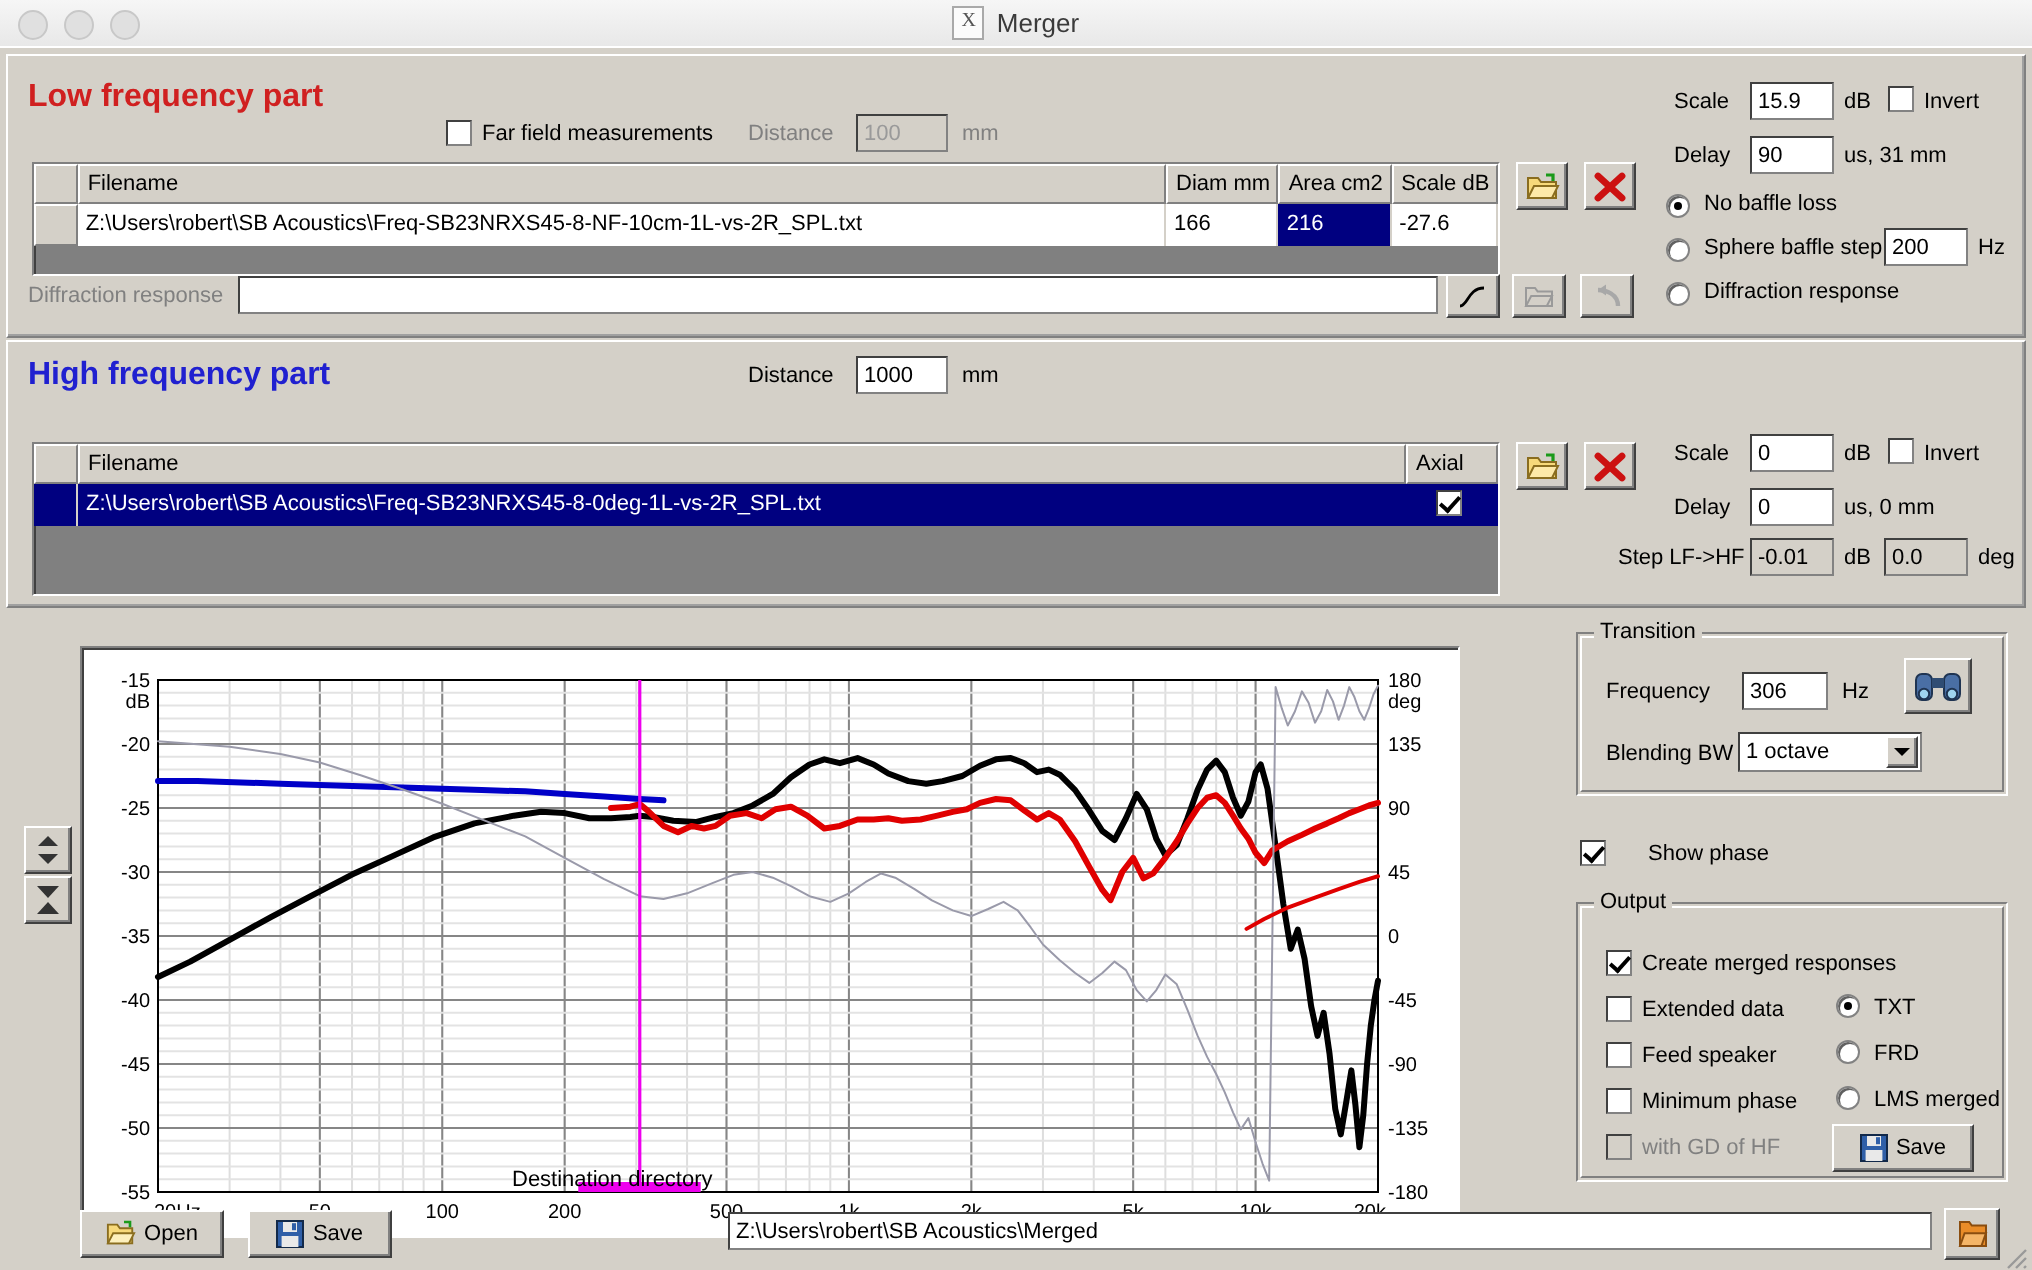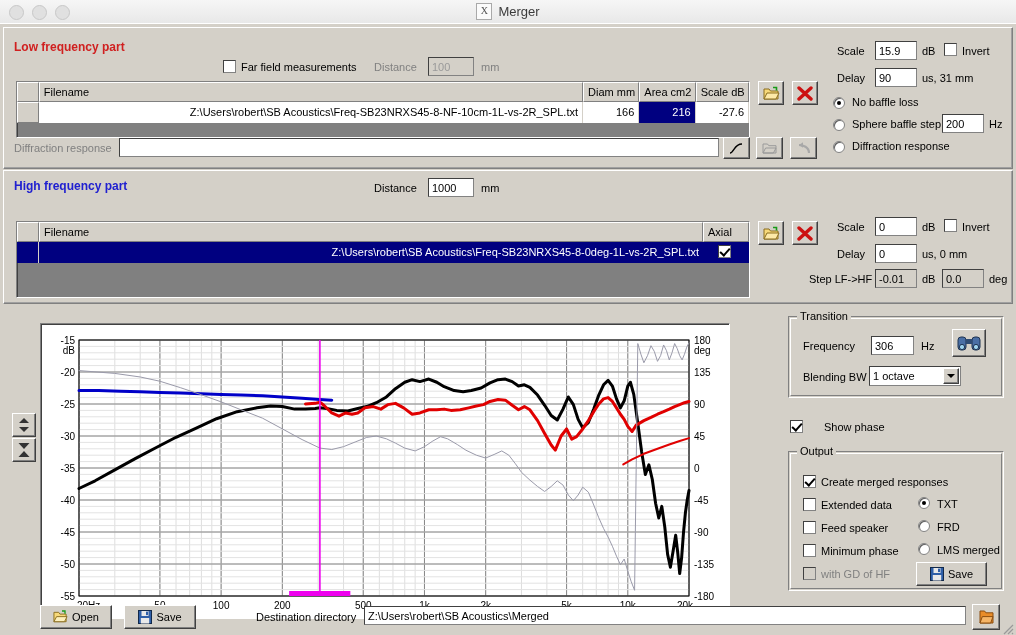--- a/index.html
+++ b/index.html
@@ -37,21 +37,21 @@
 
   
   .panel{
     position:absolute;background:#d4d0c8;
     border:1px solid #fff;border-right-color:#808080;border-bottom-color:#808080;
     box-shadow:inset -1px -1px 0 #a0a0a0;
   }
   .lf-panel{left:3px;top:3px;width:1008px;height:140px;}
   .hf-panel{left:3px;top:146px;width:1008px;height:132px;}
 
-  .sect-title{position:absolute;font-size:12px;font-weight:bold;}
+  .sect-title{position:absolute;font-size:16px;font-weight:bold;}
   .lf-title{left:10px;top:12px;color:#d02020;}
   .hf-title{left:10px;top:8px;color:#2020d0;}
 
   
   .lbl{position:absolute;font-size:11px;white-space:nowrap;}
   .lbl.dis{color:#808080;}
   .txt{
     position:absolute;background:#fff;
     border:1px solid #828282;border-top-color:#404040;border-left-color:#404040;
     font-family:"Liberation Sans",sans-serif;font-size:11px;color:#000;
@@ -92,21 +92,21 @@
     overflow:hidden;
   }
   .thead{display:flex;height:20px;background:#d4d0c8;}
   .th{
     background:#d4d0c8;border:1px solid #fff;border-right-color:#808080;border-bottom-color:#808080;
     font-size:11px;line-height:18px;padding:0 4px;box-sizing:border-box;overflow:hidden;white-space:nowrap;
   }
   .trow{display:flex;height:21px;background:#fff;}
   .trow.sel{background:#000080;color:#fff;}
   .td{font-size:11px;line-height:20px;padding:0 4px;box-sizing:border-box;
-      overflow:hidden;white-space:nowrap;border-right:1px solid #d4d0c8;text-align:right;}
+      overflow:hidden;white-space:nowrap;border-right:1px solid #d4d0c8;}
   .td.gutter{background:#d4d0c8;border:1px solid #fff;border-right-color:#808080;border-bottom-color:#808080;}
   .td.hl{background:#000080;color:#fff;}
   .td.ctr{text-align:center;}
 
   
   .grp{position:absolute;border:1px solid #fff;border-top-color:#808080;border-left-color:#808080;
        box-sizing:border-box;}
   .grp::before{content:"";position:absolute;inset:1px;border:1px solid #808080;
        border-top-color:#fff;border-left-color:#fff;pointer-events:none;}
   .grp-cap{position:absolute;top:-7px;left:8px;background:#d4d0c8;padding:0 3px;font-size:11px;z-index:2;}
@@ -524,21 +524,21 @@
     </div>
     <div class="btn" style="left:124px;top:581px;width:72px;height:24px;">
       <svg width="14" height="14" viewBox="0 0 14 14">
         <rect x="0.5" y="0.5" width="13" height="13" fill="#2f5fa8" stroke="#12294a"></rect>
         <rect x="3.5" y="1" width="7" height="5" fill="#e9e9e9"></rect>
         <rect x="8" y="1.6" width="2" height="3.5" fill="#2f5fa8"></rect>
         <rect x="2.8" y="8" width="8.4" height="5.5" fill="#e9e9e9"></rect>
       </svg>
       <span>Save</span>
     </div>
-    <div class="lbl" style="left:256px;top:587px;">Destination directory</div>
+    <div class="lbl" style="left:256px;top:560px;">Destination directory</div>
     <input class="txt" style="left: 364px; top: 582px; width: 602px;" value="Z:\Users\robert\SB Acoustics\Merged">
     <div class="btn" style="left:972px;top:580px;width:28px;height:26px;">
       <svg width="15" height="16" viewBox="0 0 15 16">
         <path d="M1 14V2h4.6l1.3 1.8H14V14z" fill="#e98c28" stroke="#8a4d0f"></path>
         <path d="M1 14l2.3-6.4H14L11.7 14z" fill="#f5b567" stroke="#8a4d0f"></path>
       </svg>
     </div>
 
     <svg class="statusgrip" viewBox="0 0 14 14">
       <path d="M13 4 L4 13 M13 8 L8 13 M13 12 L12 13" stroke="#999" stroke-width="1.2"></path>

